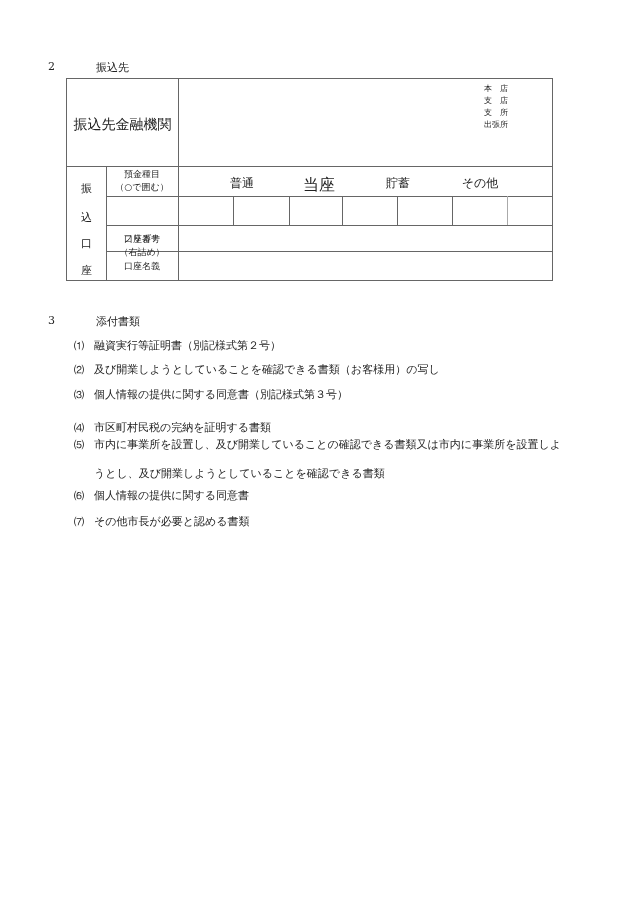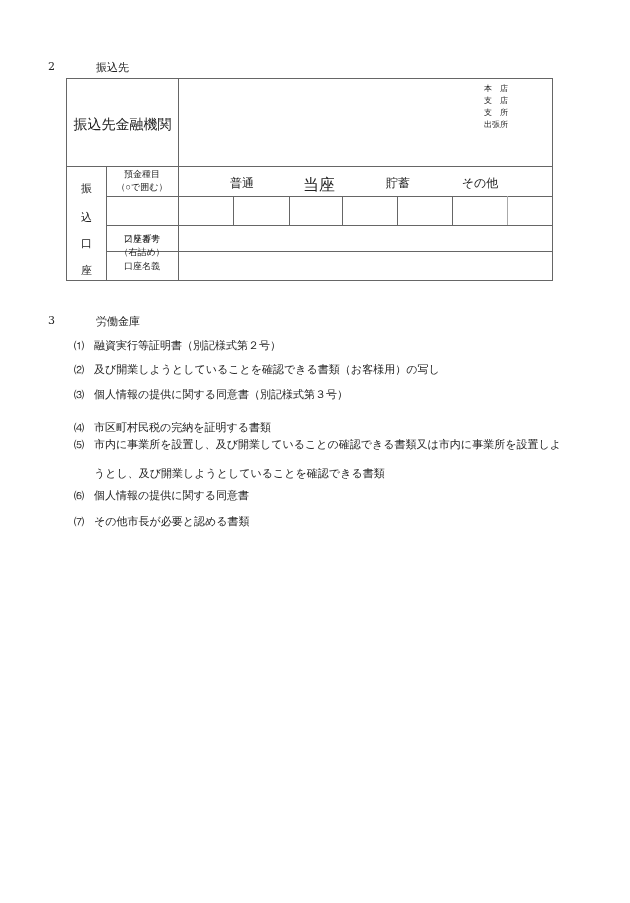--- a/index.html
+++ b/index.html
@@ -52,21 +52,21 @@
     <div>支　店</div>
     <div>支　所</div>
     <div>出張所</div>
   </div>
 
   <div class="cell-text" style="left:0; top:102px; width:39px; font-size:11px;">振</div>
   <div class="cell-text" style="left:0; top:131px; width:39px; font-size:11px;">込</div>
   <div class="cell-text" style="left:0; top:157px; width:39px; font-size:11px;">口</div>
   <div class="cell-text" style="left:0; top:184px; width:39px; font-size:11px;">座</div>
 
-  <div class="cell-text label2" style="left:39px; top:89px; width:72px;font-family:Liberation Serif, serif;">
+  <div class="cell-text label2" style="left:39px; top:89px; width:72px;">
     <div>預金種目</div>
     <div>（○で囲む）</div>
   </div>
   <div class="cell-text label2" style="left:39px; top:130px; width:72px;margin-top:24px;">
     <div>口座番号</div>
     <div>（右詰め）</div>
   </div>
   <div class="cell-text label2" style="left:39px; top:153px; width:72px;">フリガナ</div>
   <div class="cell-text label2" style="left:39px; top:181px; width:72px;">口座名義</div>
 
@@ -75,21 +75,21 @@
   <div class="cell-text" style="left:301px; top:96px; width:60px; font-size:12px;">貯蓄</div>
   <div class="cell-text" style="left:383px; top:96px; width:60px; font-size:12px;">その他</div>
 
   <div class="abs" style="left:112px; top:0; width:374px; height:86px;"></div>
   <div class="abs" style="left:112px; top:118px; width:374px; height:28px;"></div>
   <div class="abs" style="left:112px; top:147px; width:374px; height:25px;"></div>
   <div class="abs" style="left:112px; top:173px; width:374px; height:28px;"></div>
 </div>
 
 <div class="abs sec-num" style="left:48px; top:314px;">3</div>
-<div class="abs sec-title" style="left:72px; top:314px;">労働金庫</div>
+<div class="abs sec-title" style="left:72px; top:314px;">添付書類</div>
 
 <div class="list-item" style="top:338px;"><span class="num">⑴</span><span>融資実行等証明書（別記様式第２号）</span></div>
 <div class="list-item" style="top:362px;"><span class="num">⑵</span><span>及び開業しようとしていることを確認できる書類（お客様用）の写し</span></div>
 <div class="list-item" style="top:387px;"><span class="num">⑶</span><span>個人情報の提供に関する同意書（別記様式第３号）</span></div>
 <div class="list-item" style="top:412px;margin-top:8px;"><span class="num">⑷</span><span>市区町村民税の完納を証明する書類</span></div>
 <div class="list-item" style="top:437px;"><span class="num">⑸</span><span>市内に事業所を設置し、及び開業していることの確認できる書類又は市内に事業所を設置しよ</span></div>
 <div class="cont" style="top:466px;">うとし、及び開業しようとしていることを確認できる書類</div>
 <div class="list-item" style="top:488px;"><span class="num">⑹</span><span>個人情報の提供に関する同意書</span></div>
 <div class="list-item" style="top:514px;"><span class="num">⑺</span><span>その他市長が必要と認める書類</span></div>
 

